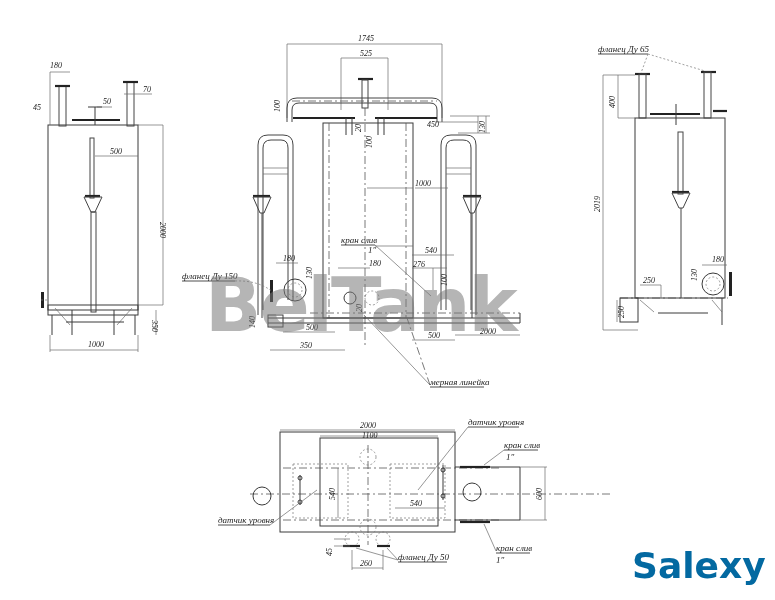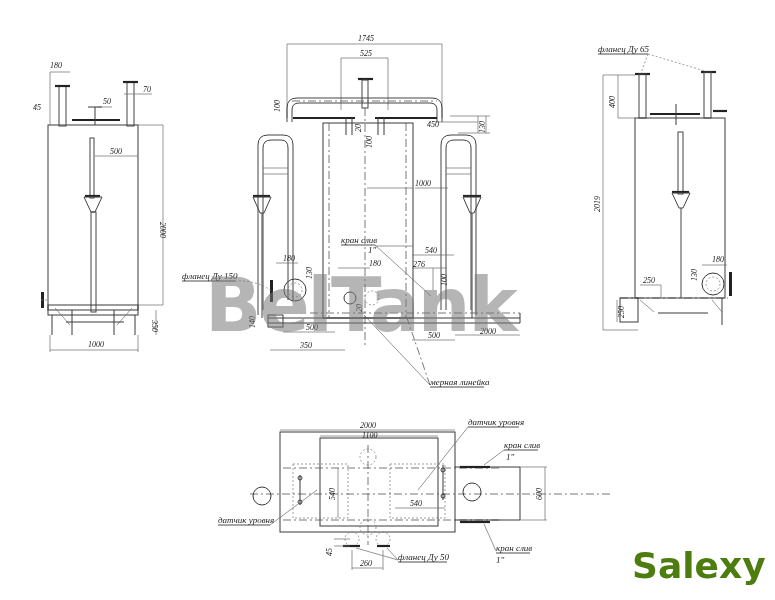--- a/index.html
+++ b/index.html
@@ -13,21 +13,21 @@
   .thick { stroke: #222; stroke-width: 2.2; fill: none; }
   .pipe { stroke: #444; stroke-width: 1; fill: none; }
   .lbl { font-family: "Liberation Serif", serif; font-style: italic; font-size: 9px; fill: #222; }
   .lbl-s { font-family: "Liberation Serif", serif; font-style: italic; font-size: 8px; fill: #222; }
   .uline { stroke: #222; stroke-width: 0.8; }
   .wm-bel { position: absolute; left: 205px; top: 268px;
             font-family: "DejaVu Sans", sans-serif; font-weight: bold;
             font-size: 74px; color: rgba(120,120,120,0.55); letter-spacing: -2px; line-height: 1; }
   .wm-salexy { position: absolute; left: 632px; top: 548px;
                font-family: "DejaVu Sans", sans-serif; font-weight: bold;
-               font-size: 36px; color: #4d7c0f; line-height: 1; }
+               font-size: 36px; color: #0369a1; line-height: 1; }
 </style>
 </head>
 <body>
 
 <svg width="775" height="600" viewBox="0 0 775 600">
 
   <g>
 
     <rect class="ln" x="48" y="125" width="90" height="185"></rect>
 

